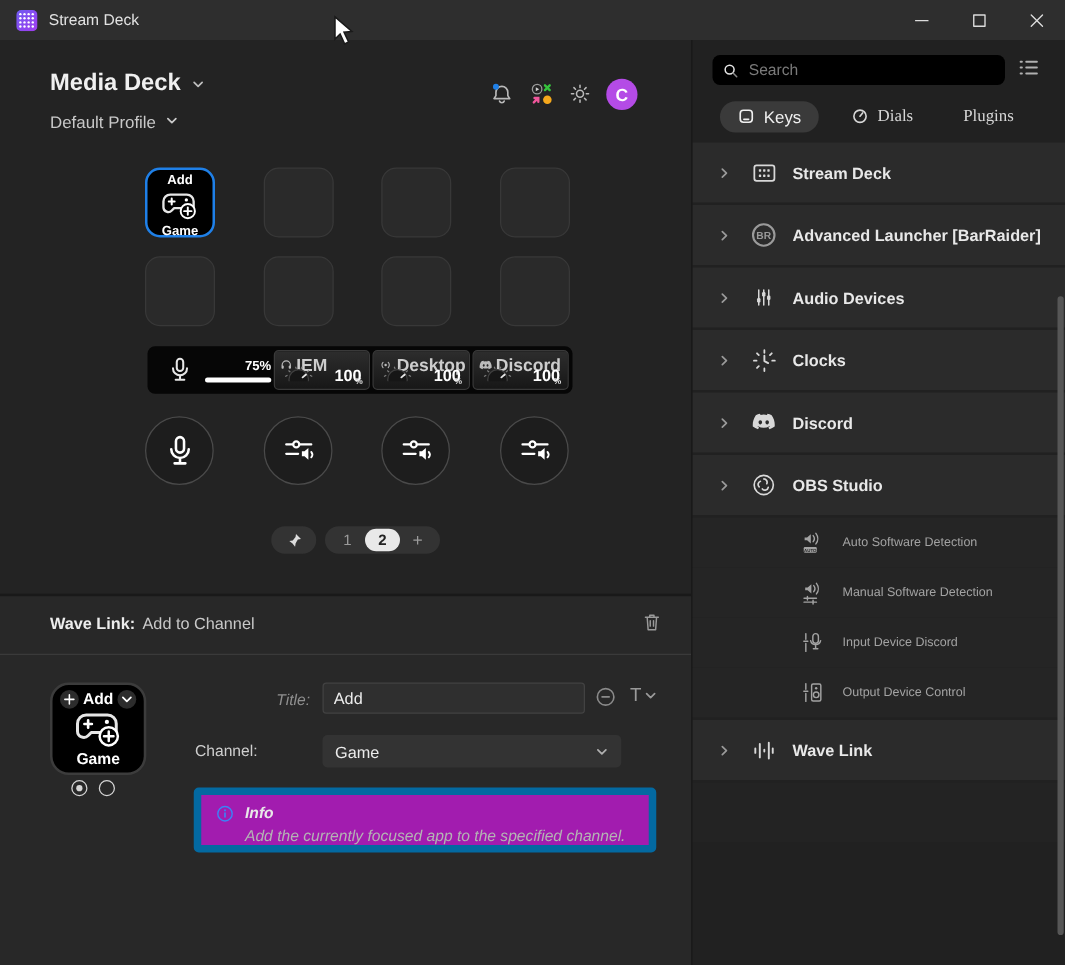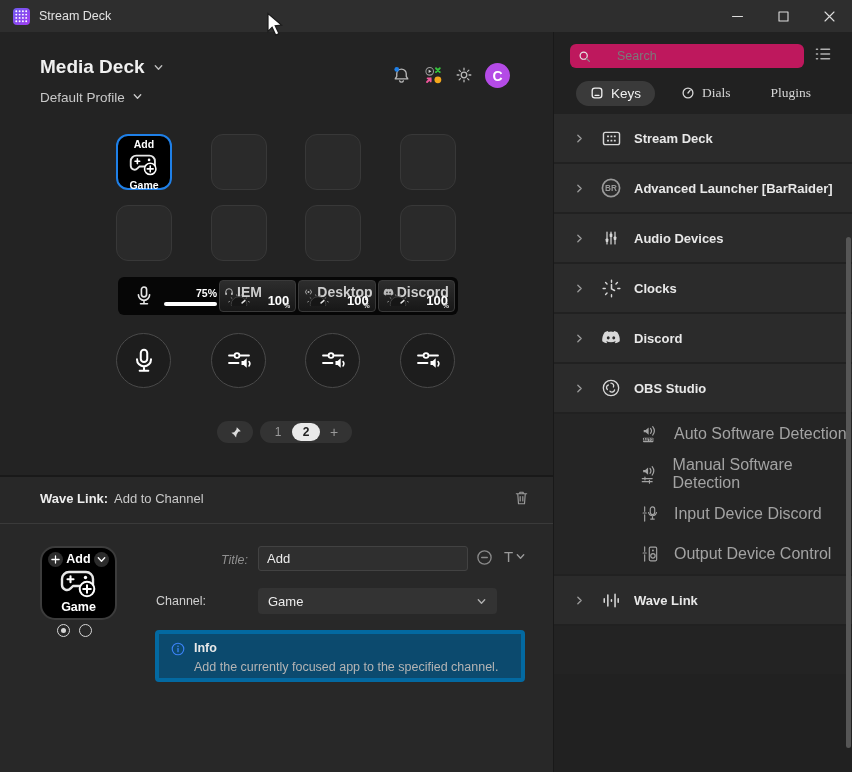--- a/index.html
+++ b/index.html
@@ -77,47 +77,47 @@
   .title-input{position:absolute;left:258px;top:69px;width:210px;height:25px;background:#2f2f2f;
                border:1px solid #424242;border-radius:3px;color:#ececec;font-size:13px;
                padding:0 8px;box-sizing:border-box;font-family:"Liberation Sans",sans-serif;outline:none;}
   .unlink{position:absolute;left:476px;top:72px;color:#8a8a8a;display:flex;}
   .tstyle{position:absolute;left:504px;top:71px;color:#9a9a9a;font-size:15px;display:flex;
           align-items:center;gap:2px;}
   .channel-select{position:absolute;left:258px;top:111px;width:239px;height:26px;background:#333;
                   border-radius:4px;display:flex;align-items:center;font-size:13px;color:#ececec;
                   padding:0 10px;box-sizing:border-box;}
   .channel-select .chev{margin-left:auto;color:#b0b0b0;display:flex;}
-  .infobox{position:absolute;left:155px;top:153px;width:370px;height:52px;border:4px solid #0369a1;
-           border-radius:4px;background:#0c4a6e;box-sizing:border-box;}
+  .infobox{position:absolute;left:155px;top:153px;width:370px;height:52px;border:6px solid #0369a1;
+           border-radius:4px;background:#a21caf;box-sizing:border-box;font-style:italic;}
   .infobox .iic{position:absolute;left:12px;top:8px;display:flex;}
   .infobox .ititle{position:absolute;left:35px;top:7px;font-size:12.5px;font-weight:700;color:#e8e8e8;}
   .infobox .itext{position:absolute;left:35px;top:26px;font-size:12.5px;color:#b4b4b4;}
   
   .sidebar{position:absolute;left:553px;top:32px;width:299px;height:740px;background:#212121;
            border-left:1px solid #191919;box-sizing:border-box;overflow:hidden;}
-  .search{position:absolute;left:16px;top:12px;width:234px;height:24px;background:#be185d;
-          border-radius:6px;display:flex;align-items:center;padding:0 8px;box-sizing:border-box;gap:24px;}
+  .search{position:absolute;left:16px;top:12px;width:234px;height:24px;background:#000000;
+          border-radius:6px;display:flex;align-items:center;padding:0 8px;box-sizing:border-box;gap:6px;}
   .search input{flex:1;background:transparent;border:none;outline:none;color:#d8d8d8;
                 font-size:12.5px;font-family:"Liberation Sans",sans-serif;}
   .search input::placeholder{color:#7a7a7a;}
   .listview{position:absolute;left:261px;top:15px;color:#b0b0b0;display:flex;}
   .tabs{position:absolute;left:22px;top:48px;display:flex;align-items:center;}
   .tab{display:flex;align-items:center;gap:7px;font-size:13.5px;color:#d6d6d6;padding:5px 14px;border-radius:14px;}
   .tab.active{background:#3a3a3a;color:#f0f0f0;}
   .tab + .tab{margin-left:12px;font-family:Liberation Serif, serif;}
   .action-list{position:absolute;left:0;top:82px;width:299px;}
   .group-row{height:48px;background:#2b2b2b;margin-bottom:2px;display:flex;align-items:center;
              padding-left:20px;box-sizing:border-box;}
   .group-row .chev{width:12px;color:#9a9a9a;display:flex;}
   .group-row .gicon{width:26px;margin-left:12px;display:flex;justify-content:center;color:#d8d8d8;}
   .group-row .glabel{margin-left:10px;font-size:13px;font-weight:700;color:#e8e8e8;}
   .sub-row{height:40px;background:#252525;display:flex;align-items:center;padding-left:84px;box-sizing:border-box;}
   .sub-row .sicon{width:24px;display:flex;justify-content:center;color:#a3a3a3;}
-  .sub-row .slabel{margin-left:12px;font-size:16px;color:#a3a3a3;}
+  .sub-row .slabel{margin-left:12px;font-size:10px;color:#a3a3a3;}
   .filler{height:48px;background:#232323;}
   .scroll-thumb{position:absolute;right:1px;top:205px;width:5px;height:511px;background:#565656;border-radius:2.5px;}
   .cursor{position:absolute;left:266px;top:12px;z-index:9;}
 </style>
 </head>
 <body>
 
 <div class="app">
 
   <div class="titlebar">

